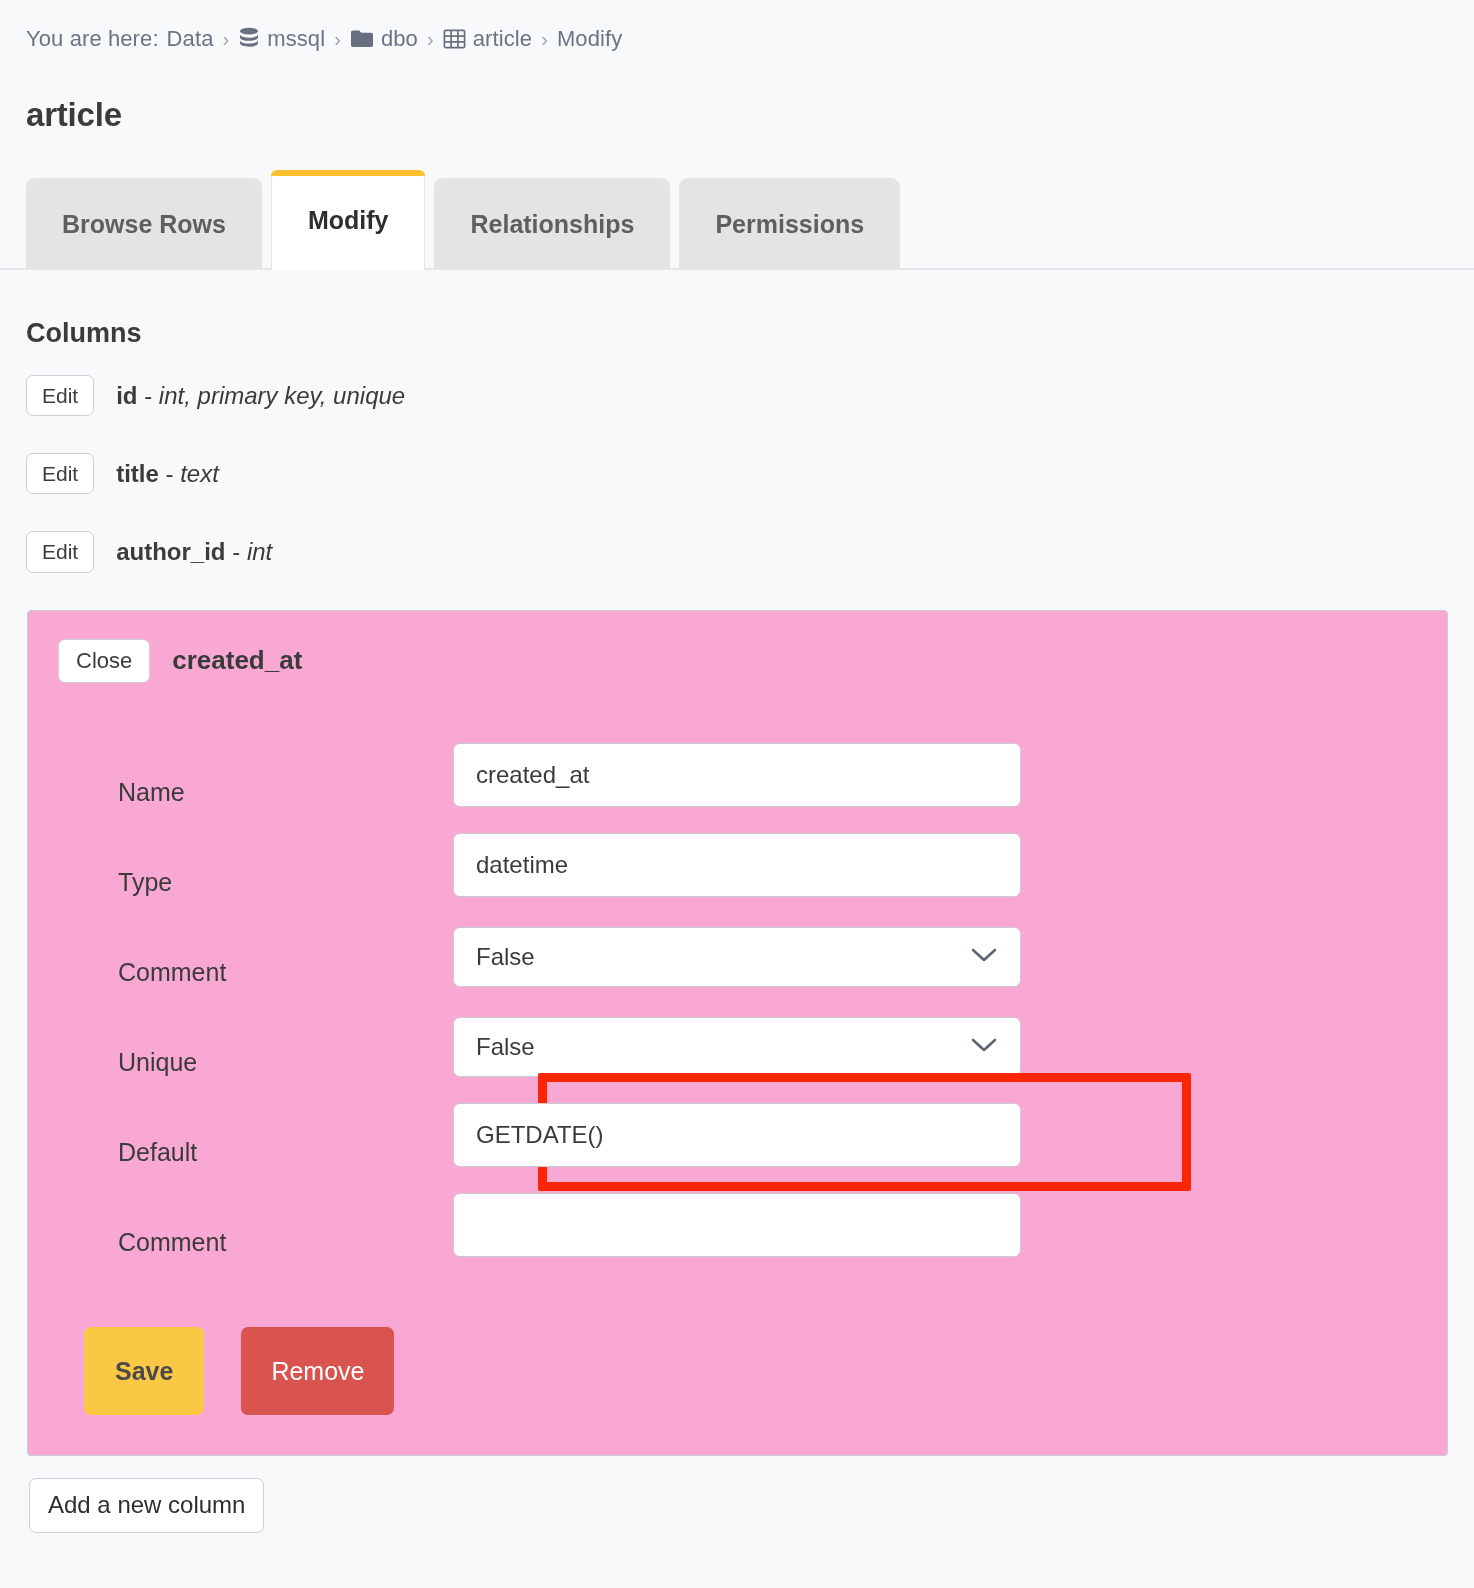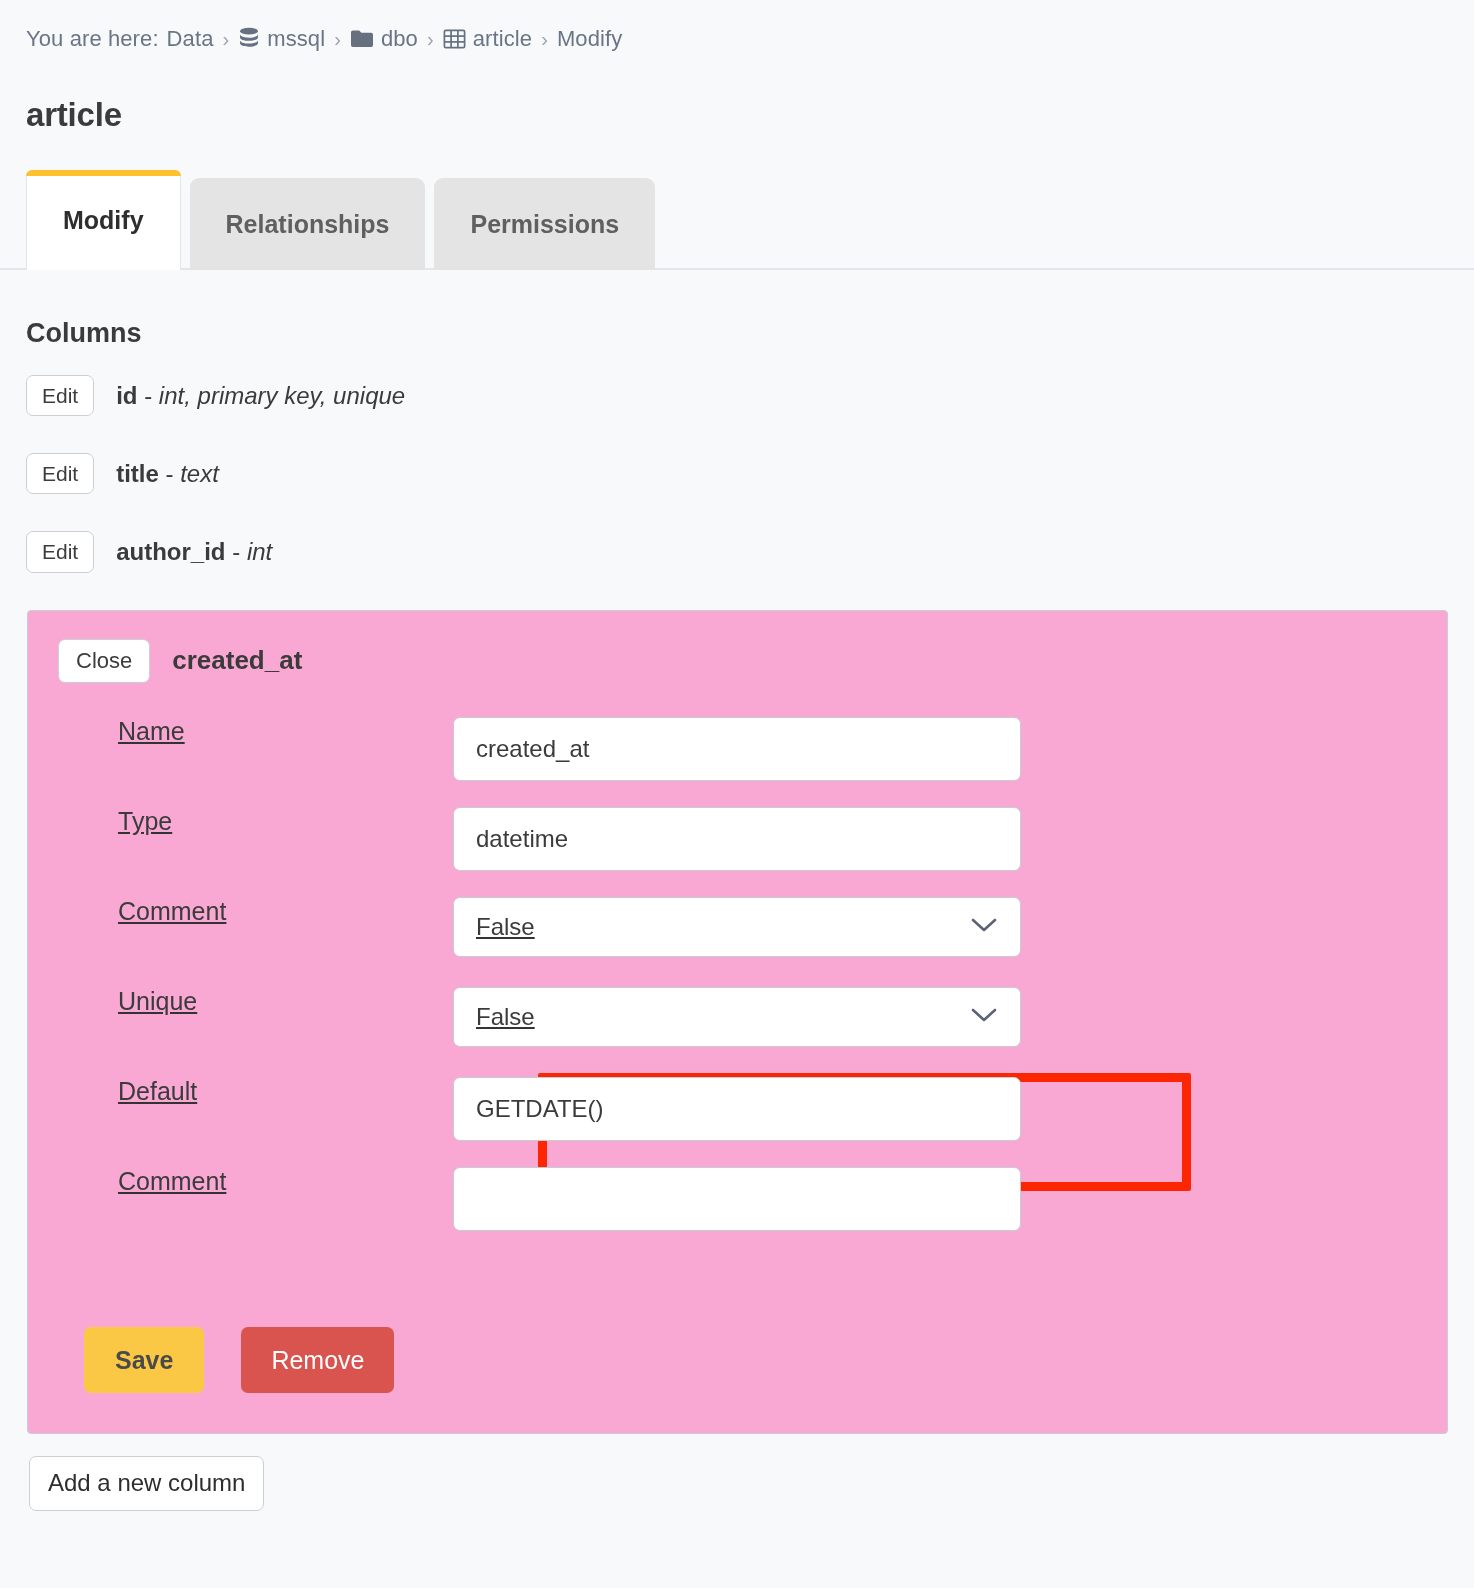--- a/index.html
+++ b/index.html
@@ -143,23 +143,22 @@
     font-family: "Liberation Sans", sans-serif;
     cursor: pointer;
     line-height: 1.2;
   }
   .panel-title { font-size: 26px; font-weight: bold; color: #3b3b3b; }
 
   .form { padding: 34px 0 0 0; }
   .frow {
     position: relative;
     display: flex;
-    align-items: flex-start;
+    align-items: flex-end;
     height: 90px;
-    text-decoration: underline;
   }
   .flabel {
     width: 425px;
     padding-left: 90px;
     font-size: 25px;
     color: #3b3b3b;
   }
   .fctl { position: relative; width: 568px; }
   .finput {
     width: 100%;
@@ -227,21 +226,21 @@
     font-family: "Liberation Sans", sans-serif;
     cursor: pointer;
     line-height: 1.2;
   }
   .btn-remove {
     background: #d9534f;
     border: none;
     border-radius: 7px;
     font-size: 25px;
     color: #ffffff;
-    padding: 18px 30px;
+    padding: 29px 30px;
     font-family: "Liberation Sans", sans-serif;
     cursor: pointer;
     line-height: 1.2;
   }
 
   .btn-addcol {
     display: inline-block;
     margin: 22px 0 0 29px;
     background: #fff;
     border: 1px solid #ccd0d5;
@@ -307,20 +306,23 @@
   <span class="bc-node">
     <span class="bc-text">Modify</span>
   </span>
 </div>
 
 
 <div class="page-title">article</div>
 
 
 <div class="tabbar">
+  <div class="tab">
+    <span>Browse Rows</span>
+  </div>
   <div class="tab active">
     <span>Modify</span>
   </div>
   <div class="tab">
     <span>Relationships</span>
   </div>
   <div class="tab">
     <span>Permissions</span>
   </div>
 </div>

